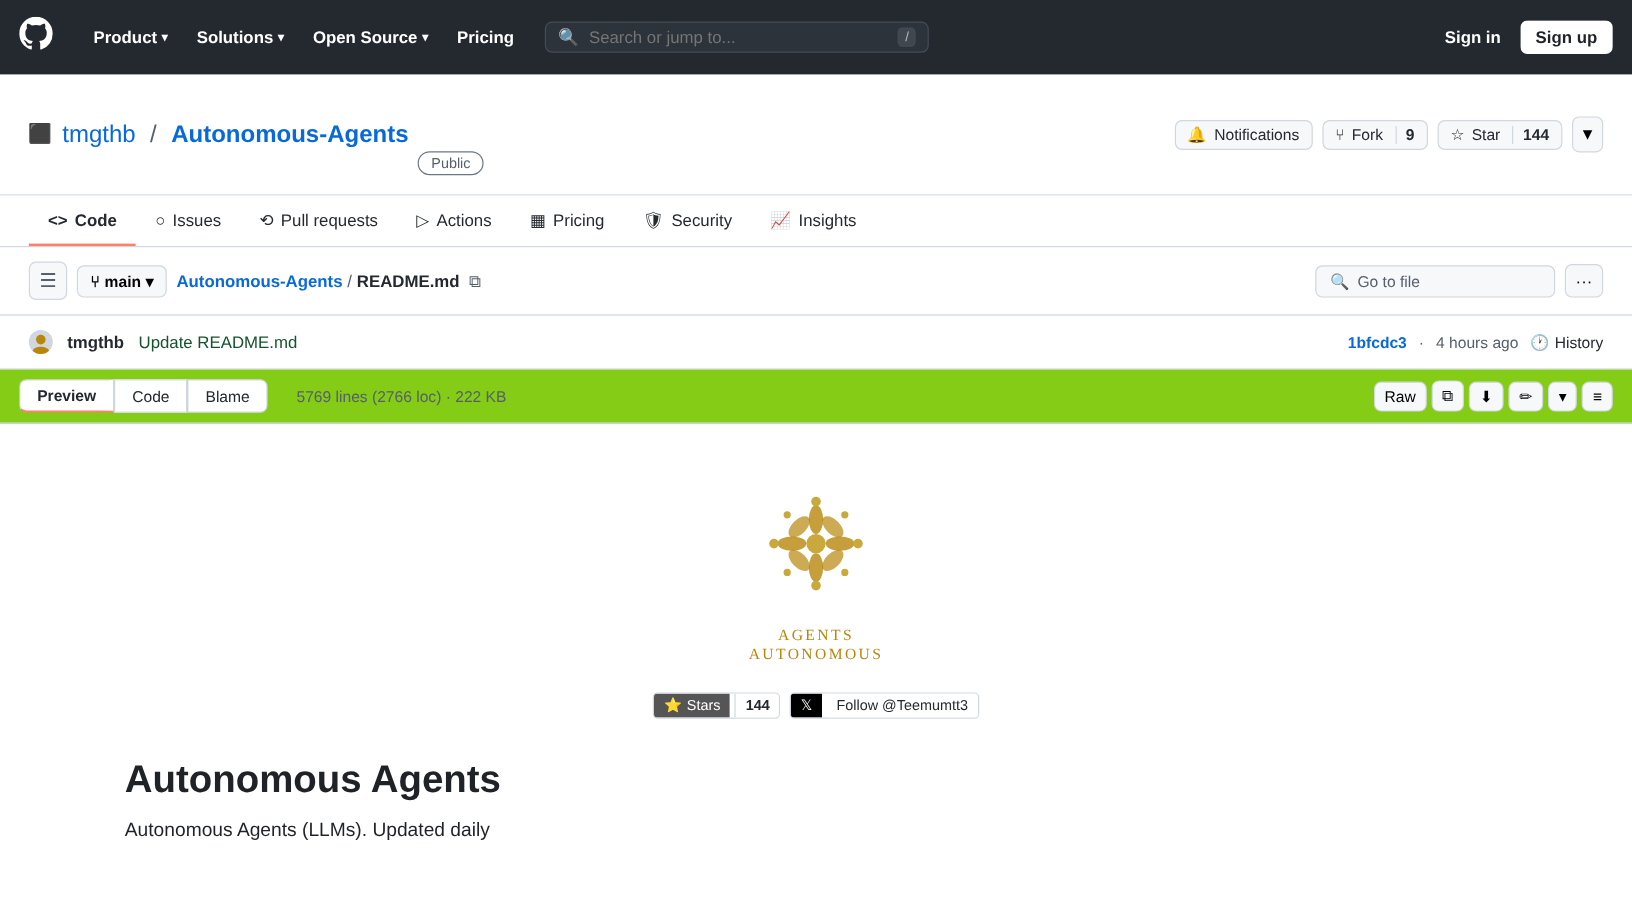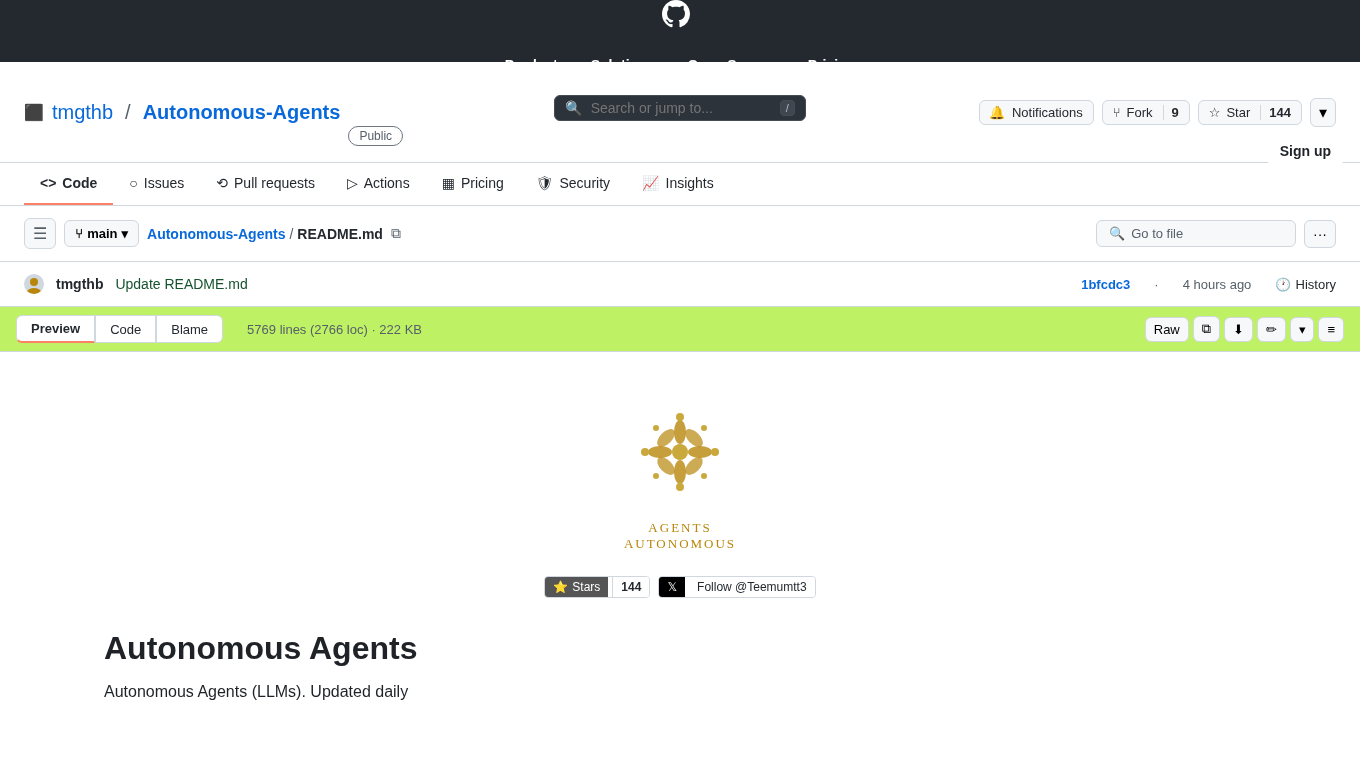--- a/index.html
+++ b/index.html
@@ -1,20 +1,20 @@
 <!DOCTYPE html>
 <html><head>
   <meta charset="utf-8">
   <style>
     *, *::before, *::after { box-sizing: border-box; margin: 0; padding: 0; }
     body { font-family: -apple-system, BlinkMacSystemFont, "Segoe UI", Helvetica, Arial, sans-serif; font-size: 14px; color: #1f2328; background: #fff; }
 
     
     .top-nav {
-      display: flex; align-items: center; background: #24292f; padding: 0 16px; height: 62px; gap: 16px; flex-direction: column;
+      display: flex; align-items: center; background: #24292f; padding: 0 16px; height: 62px; gap: 16px;
     }
     .github-logo { color: #fff; font-size: 28px; margin-right: 8px; cursor: pointer; flex-shrink: 0; }
     .nav-links { display: flex; gap: 4px; align-items: center; }
     .nav-item {
       color: #fff; background: none; border: none; cursor: pointer; font-size: 14px; font-weight: 600;
       padding: 6px 10px; border-radius: 6px; display: flex; align-items: center; gap: 4px;
     }
     .nav-chevron { font-size: 10px; }
     .search-bar {
       flex: 1; max-width: 320px; background: #2d333b; border: 1px solid #444c56; border-radius: 6px;
@@ -97,30 +97,30 @@
       border: 1px solid #d0d7de; border-radius: 6px; background: #f6f8fa; cursor: pointer; padding: 5px 8px; font-size: 14px;
     }
 
     
     .commit-bar {
       display: flex; align-items: center; padding: 12px 24px; border-bottom: 1px solid #d0d7de; gap: 12px;
     }
     .avatar { width: 20px; height: 20px; border-radius: 50%; background: #d0d7de; overflow: hidden; flex-shrink: 0; }
     .commit-author { font-weight: 600; font-size: 14px; color: #24292f; cursor: pointer; }
     .commit-msg { font-size: 14px; color: #14532d; }
-    .commit-meta { margin-left: auto; display: flex; align-items: center; gap: 24px; color: #57606a; font-size: 13px; }
+    .commit-meta { margin-left: auto; display: flex; align-items: center; gap: 10px; color: #57606a; font-size: 13px; }
     .commit-hash { color: #0969da; font-weight: 600; cursor: pointer; }
     .history-btn {
       display: flex; align-items: center; gap: 4px; color: #24292f; font-size: 13px; cursor: pointer;
       border: none; background: none; font-weight: 500;
     }
 
     
     .file-view-header {
-      display: flex; align-items: center; padding: 8px 16px; border-bottom: 1px solid #d0d7de; gap: 8px; background: #bef264;
+      display: flex; align-items: center; padding: 8px 16px; border-bottom: 1px solid #d0d7de; gap: 8px; background: #84cc16;
     }
     .view-tabs { display: flex; gap: 0; }
     .view-tab {
       padding: 5px 14px; font-size: 13px; border: 1px solid #d0d7de; cursor: pointer; font-weight: 500; background: #fff;
       color: #24292f;
     }
     .view-tab.active { background: #fff; font-weight: 600; border-bottom: 2px solid #fd8166; z-index: 1; }
     .view-tab:first-child { border-radius: 6px 0 0 6px; }
     .view-tab:last-child { border-radius: 0 6px 6px 0; }
     .file-info { color: #57606a; font-size: 13px; margin-left: 16px; text-align: right; }

